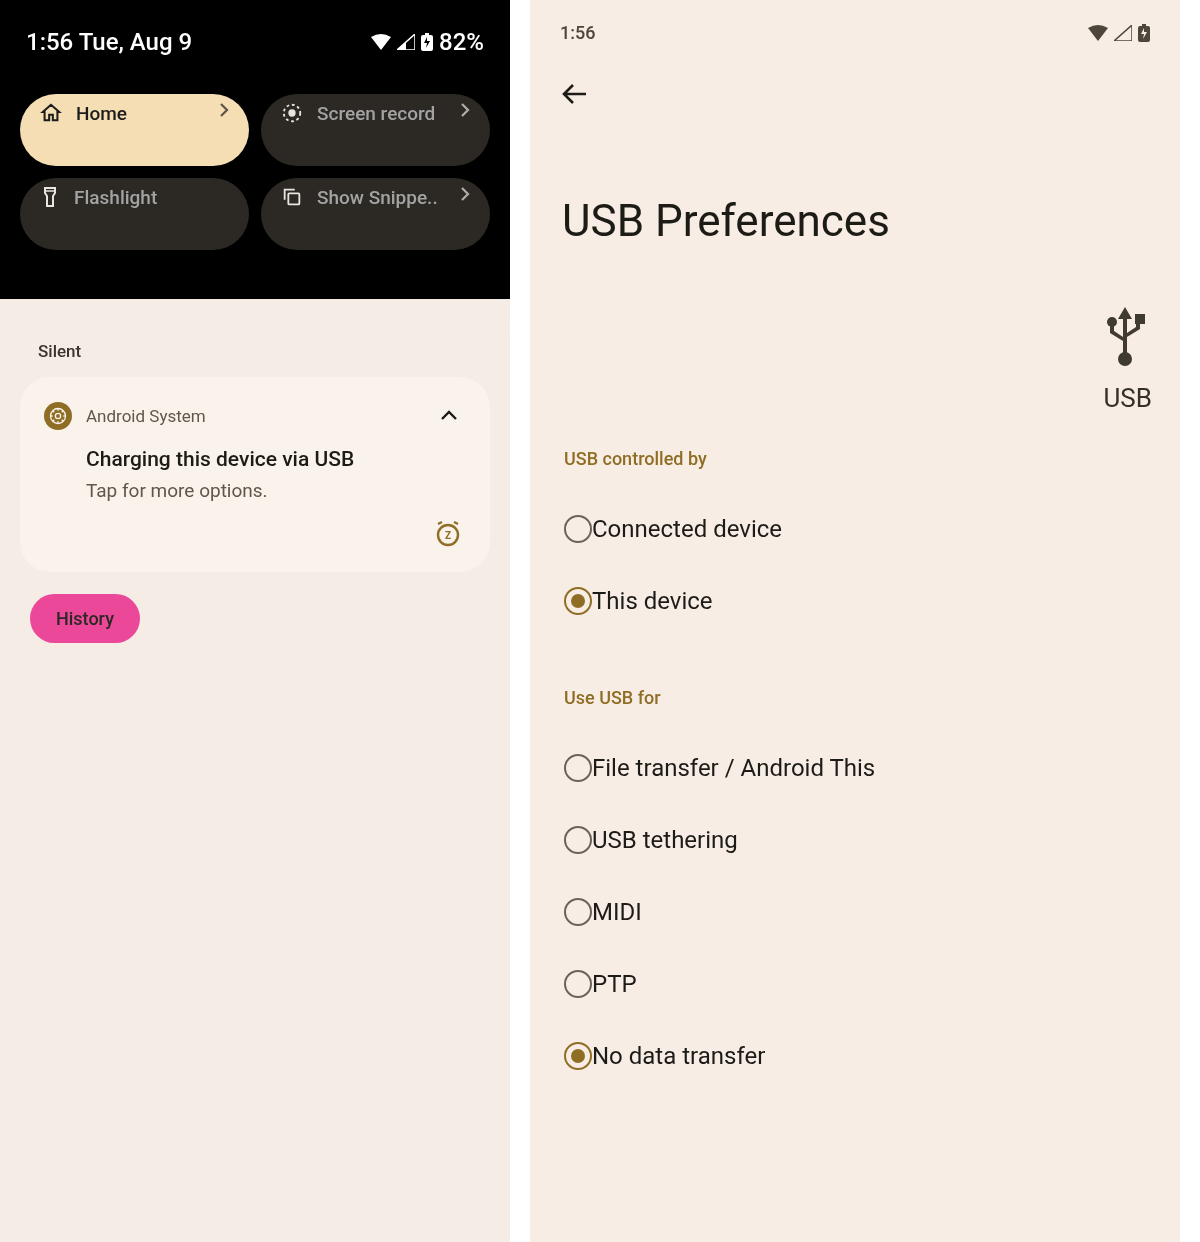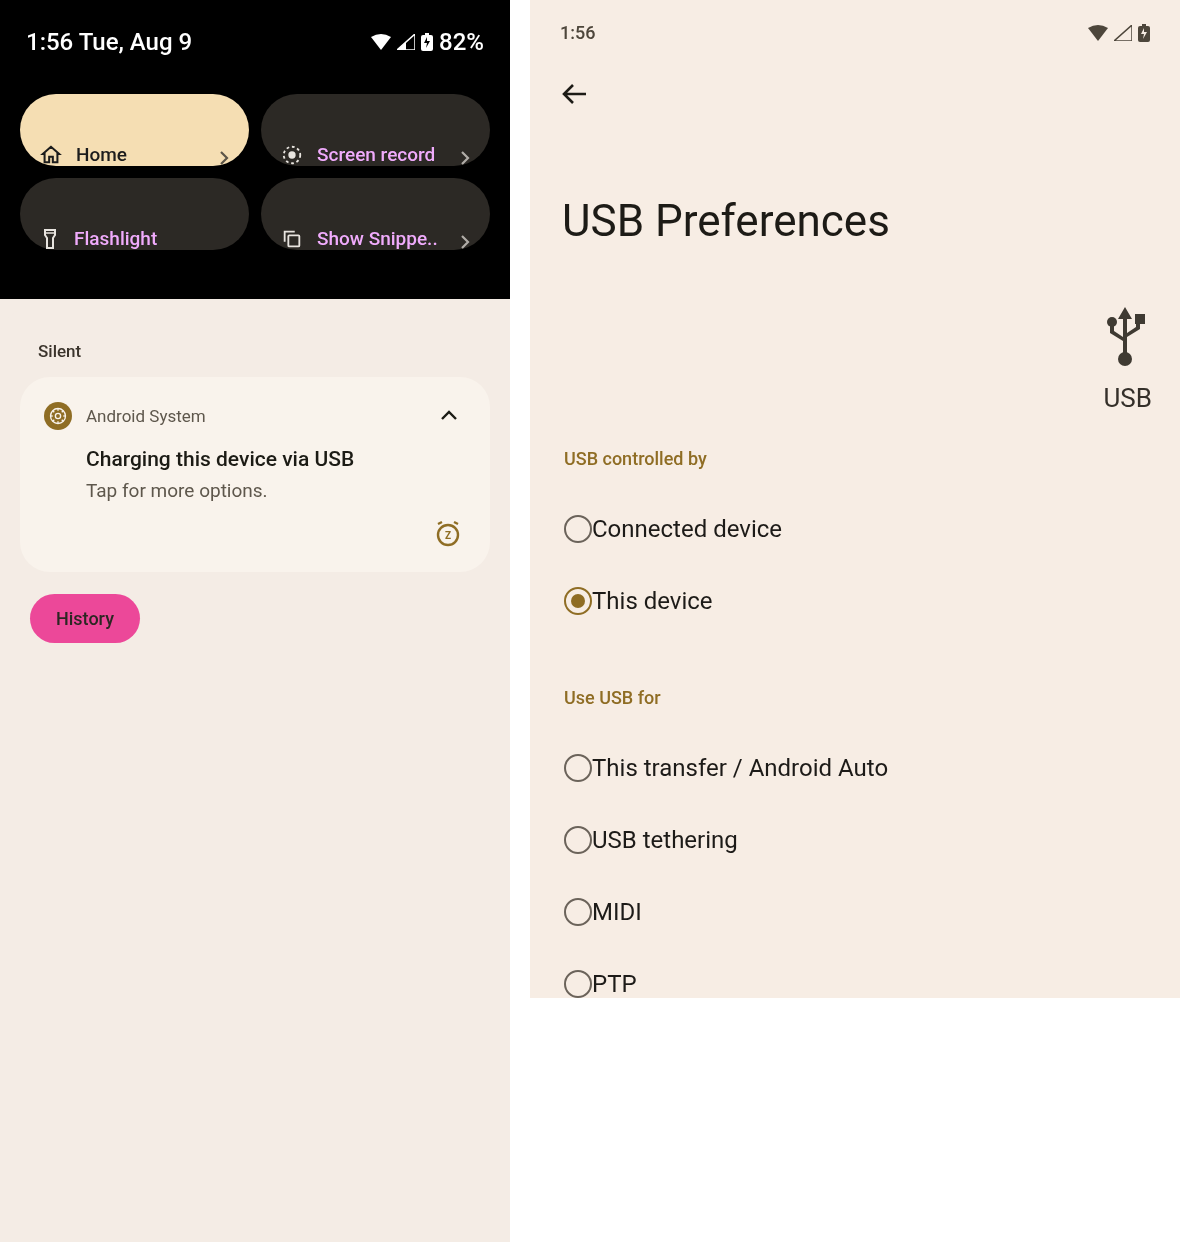--- a/index.html
+++ b/index.html
@@ -36,34 +36,34 @@
     .qs-tiles {
       display: grid;
       grid-template-columns: 1fr 1fr;
       gap: 12px;
       margin-top: 38px;
     }
     .qs-tile {
       height: 72px;
       border-radius: 36px;
       display: flex;
-      align-items: flex-end;
-      padding: 0 20px;
+      align-items: flex-start;
+      padding: 8px 20px;
       gap: 14px;
       font-size: 19px;
       font-weight: 500;
       cursor: pointer;
     }
     .qs-tile.active {
       background: #f5deb3;
       color: #1c1c1c;
     }
     .qs-tile.inactive {
       background: #2c2925;
-      color: #f0abfc;
+      color: #a3a3a3;
     }
     .qs-tile .tile-label {
       flex: 1;
       white-space: nowrap;
       overflow: hidden;
       text-overflow: ellipsis;
       min-width: 0;
     }
     .qs-tile .chevron {
       opacity: 0.7;
@@ -142,21 +142,21 @@
       margin-left: 10px;
       font-size: 18px;
       font-weight: 500;
       color: #2b2722;
       cursor: pointer;
     }
     
     
     .panel-right {
       width: 650px;
-      height: 998px;
+      height: 1242px;
       background: #f7ede4;
       padding: 0 28px;
     }
     .statusbar-right {
       display: flex;
       justify-content: space-between;
       align-items: center;
       color: #4d463b;
       font-size: 18px;
       font-weight: 500;
@@ -385,28 +385,32 @@
     <div class="radio-item">
       <div class="radio-circle selected"></div>
       <span class="radio-label">This device</span>
     </div>
   </div>
 
   <div class="group-header second">Use USB for</div>
   <div class="radio-list">
     <div class="radio-item">
       <div class="radio-circle"></div>
-      <span class="radio-label">This transfer / Android Auto</span>
+      <span class="radio-label">File transfer / Android This</span>
     </div>
     <div class="radio-item">
       <div class="radio-circle"></div>
       <span class="radio-label">USB tethering</span>
     </div>
     <div class="radio-item">
       <div class="radio-circle"></div>
       <span class="radio-label">MIDI</span>
     </div>
     <div class="radio-item">
       <div class="radio-circle"></div>
       <span class="radio-label">PTP</span>
+    </div>
+    <div class="radio-item">
+      <div class="radio-circle selected"></div>
+      <span class="radio-label">No data transfer</span>
     </div>
   </div>
 </div>
 
 </body></html>

